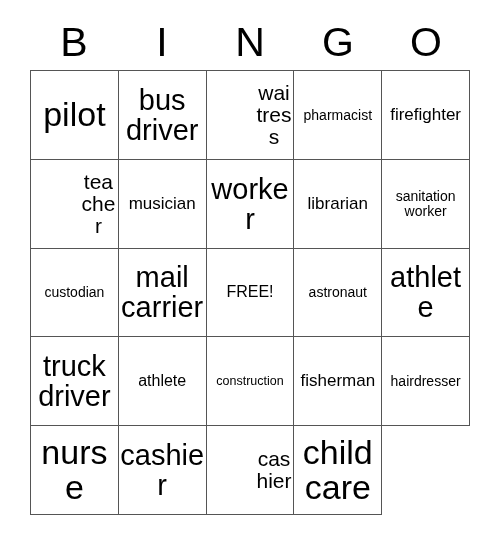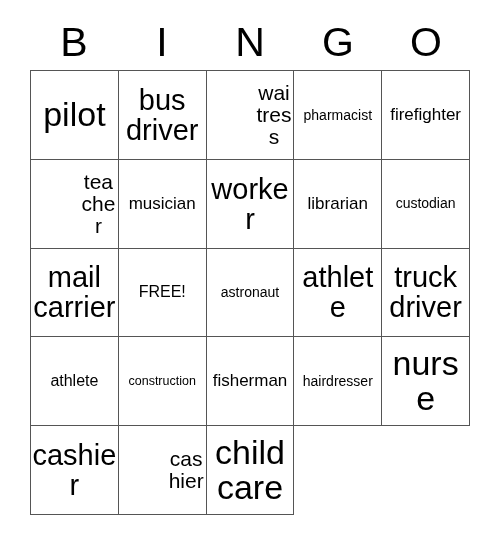--- a/index.html
+++ b/index.html
@@ -113,20 +113,23 @@
       <div class="cell sz-sm">
         <span class="cell-text">musician</span>
       </div>
       <div class="cell sz-xl">
         <span class="cell-text">worker</span>
       </div>
       <div class="cell sz-sm">
         <span class="cell-text">librarian</span>
       </div>
       <div class="cell sz-xs">
+        <span class="cell-text">sanitation worker</span>
+      </div>
+      <div class="cell sz-xs">
         <span class="cell-text">custodian</span>
       </div>
       <div class="cell sz-xl">
         <span class="cell-text">mail carrier</span>
       </div>
       <div class="cell sz-lg">
         <span class="cell-text">FREE!</span>
       </div>
       <div class="cell sz-xs">
         <span class="cell-text">astronaut</span>

